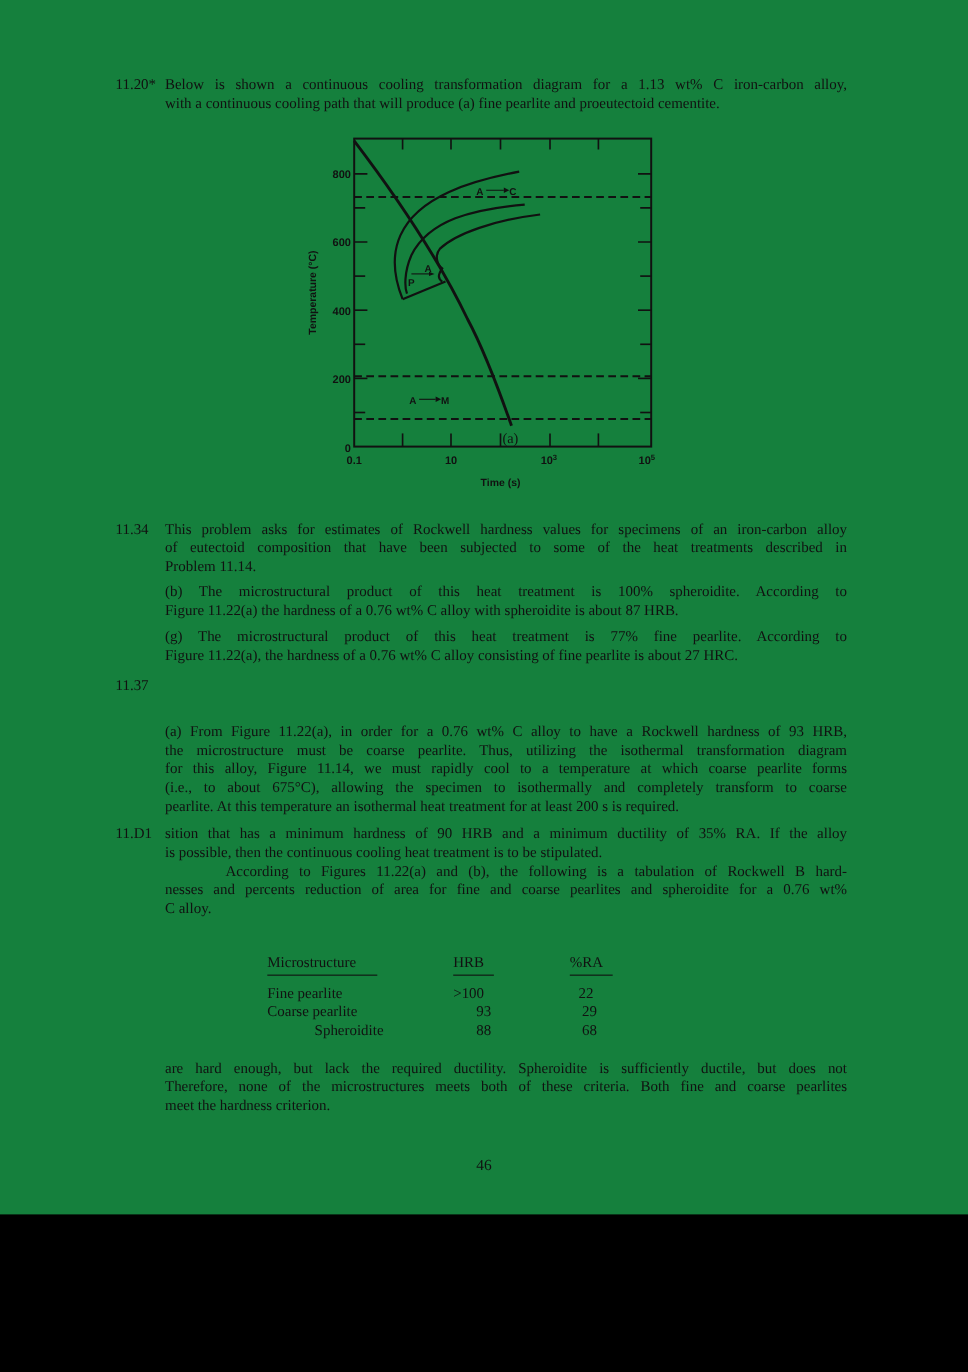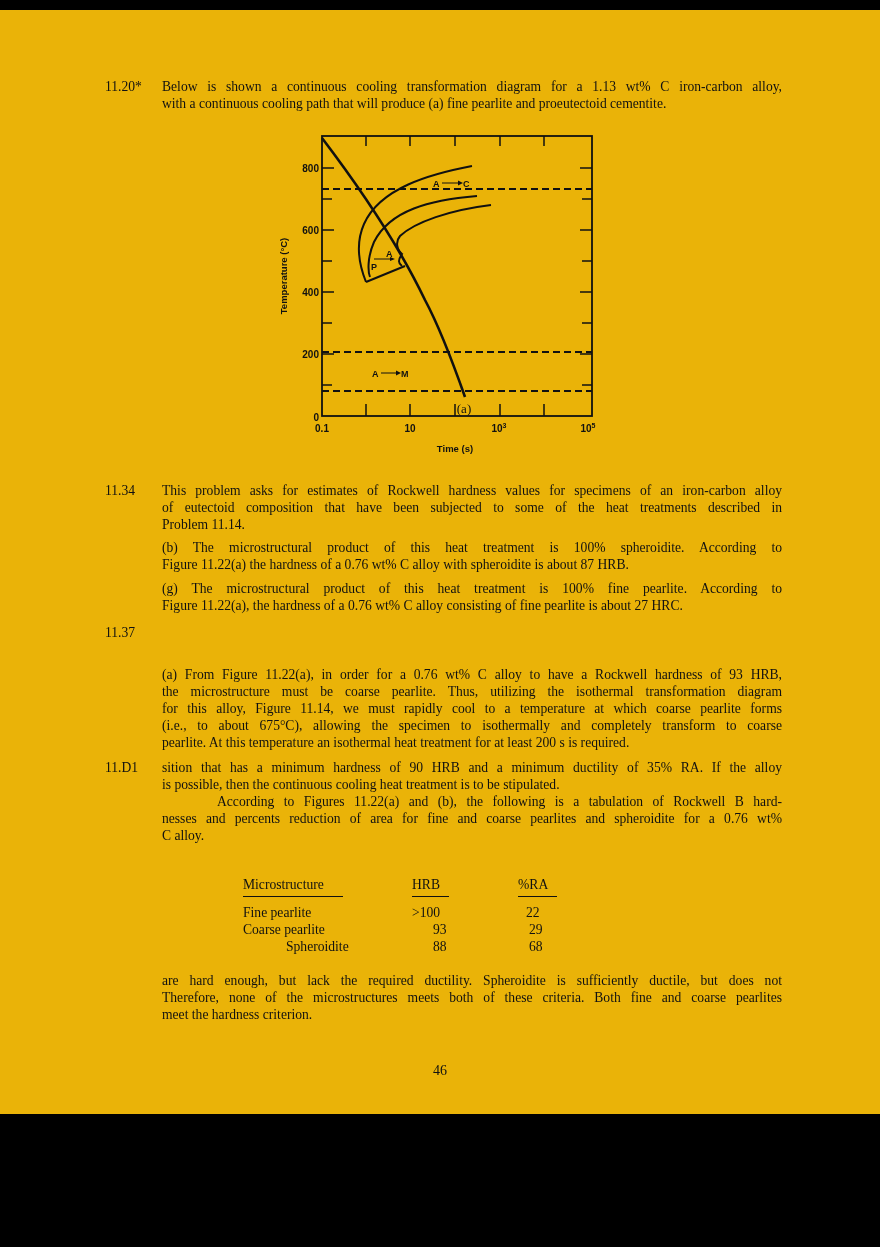--- a/index.html
+++ b/index.html
@@ -1,24 +1,24 @@
 <!DOCTYPE html>
 <html><head>
   <meta charset="utf-8">
   <style>
     html, body { margin: 0; padding: 0; }
     body {
       width: 880px; height: 1247px; background: #000; position: relative; overflow: hidden;
       font-family: "Liberation Serif", "DejaVu Serif", serif; color: #111;
     }
     .page {
-      position: absolute; left: 0; top: 10px; width: 880px; height: 1104px; background: #eab308;
+      position: absolute; left: 0; top: 0; width: 880px; height: 1104px; background: #15803d;
     }
     .num { position: absolute; left: 105px; font-size: 13.6px; line-height: 17px; }
-    .para { position: absolute; left: 150px; width: 620px; font-size: 13.6px; line-height: 17px; text-align: justify; margin-left: 12px; }
+    .para { position: absolute; left: 150px; width: 620px; font-size: 13.6px; line-height: 17px; text-align: justify; }
     .para .line { display: block; text-align: justify; text-align-last: justify; white-space: nowrap; }
     .para .line.last { text-align-last: left; }
     .indent { padding-left: 55px; }
     svg text { font-family: "Liberation Sans", "DejaVu Sans", sans-serif; font-weight: bold; }
     .tbl { position: absolute; left: 243px; top: 866px; font-size: 13.6px; line-height: 17px; }
     .tbl .hdr { position: absolute; top: 0; white-space: nowrap; }
     .tbl .hdr-line { position: absolute; top: 20px; height: 1px; background: #111; }
     .tbl .cell { position: absolute; white-space: nowrap; }
     .pagenum { position: absolute; left: 0; width: 880px; top: 1053px; text-align: center; font-size: 14px; }
   </style>
@@ -135,21 +135,21 @@
   <div class="para" style="top:472px;">
     <span class="line">This problem asks for estimates of Rockwell hardness values for specimens of an iron-carbon alloy</span>
     <span class="line">of eutectoid composition that have been subjected to some of the heat treatments described in</span>
     <span class="line last">Problem 11.14.</span>
   </div>
   <div class="para" style="top:529px;">
     <span class="line">(b) The microstructural product of this heat treatment is 100% spheroidite. According to</span>
     <span class="line last">Figure 11.22(a) the hardness of a 0.76 wt% C alloy with spheroidite is about 87 HRB.</span>
   </div>
   <div class="para" style="top:570px;">
-    <span class="line">(g) The microstructural product of this heat treatment is 100% fine pearlite. According to</span>
+    <span class="line">(g) The microstructural product of this heat treatment is 77% fine pearlite. According to</span>
     <span class="line last">Figure 11.22(a), the hardness of a 0.76 wt% C alloy consisting of fine pearlite is about 27 HRC.</span>
   </div>
 
   <div class="num" style="top:614px;">11.37</div>
   <div class="para" style="top:656px;">
     <span class="line">(a) From Figure 11.22(a), in order for a 0.76 wt% C alloy to have a Rockwell hardness of 93 HRB,</span>
     <span class="line">the microstructure must be coarse pearlite. Thus, utilizing the isothermal transformation diagram</span>
     <span class="line">for this alloy, Figure 11.14, we must rapidly cool to a temperature at which coarse pearlite forms</span>
     <span class="line">(i.e., to about 675°C), allowing the specimen to isothermally and completely transform to coarse</span>
     <span class="line last">pearlite. At this temperature an isothermal heat treatment for at least 200 s is required.</span>

